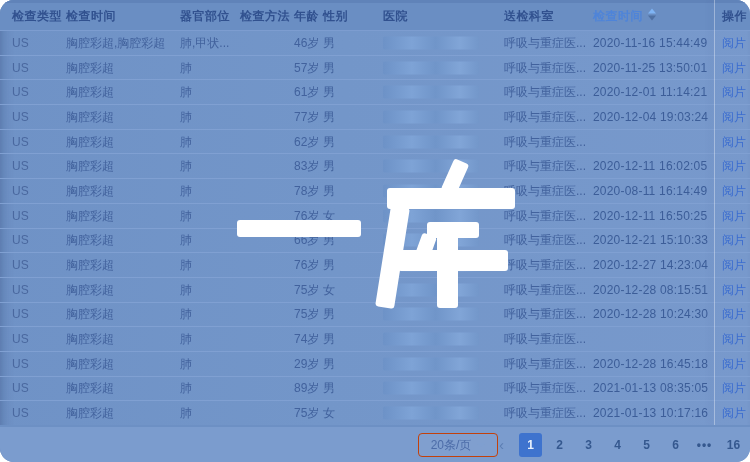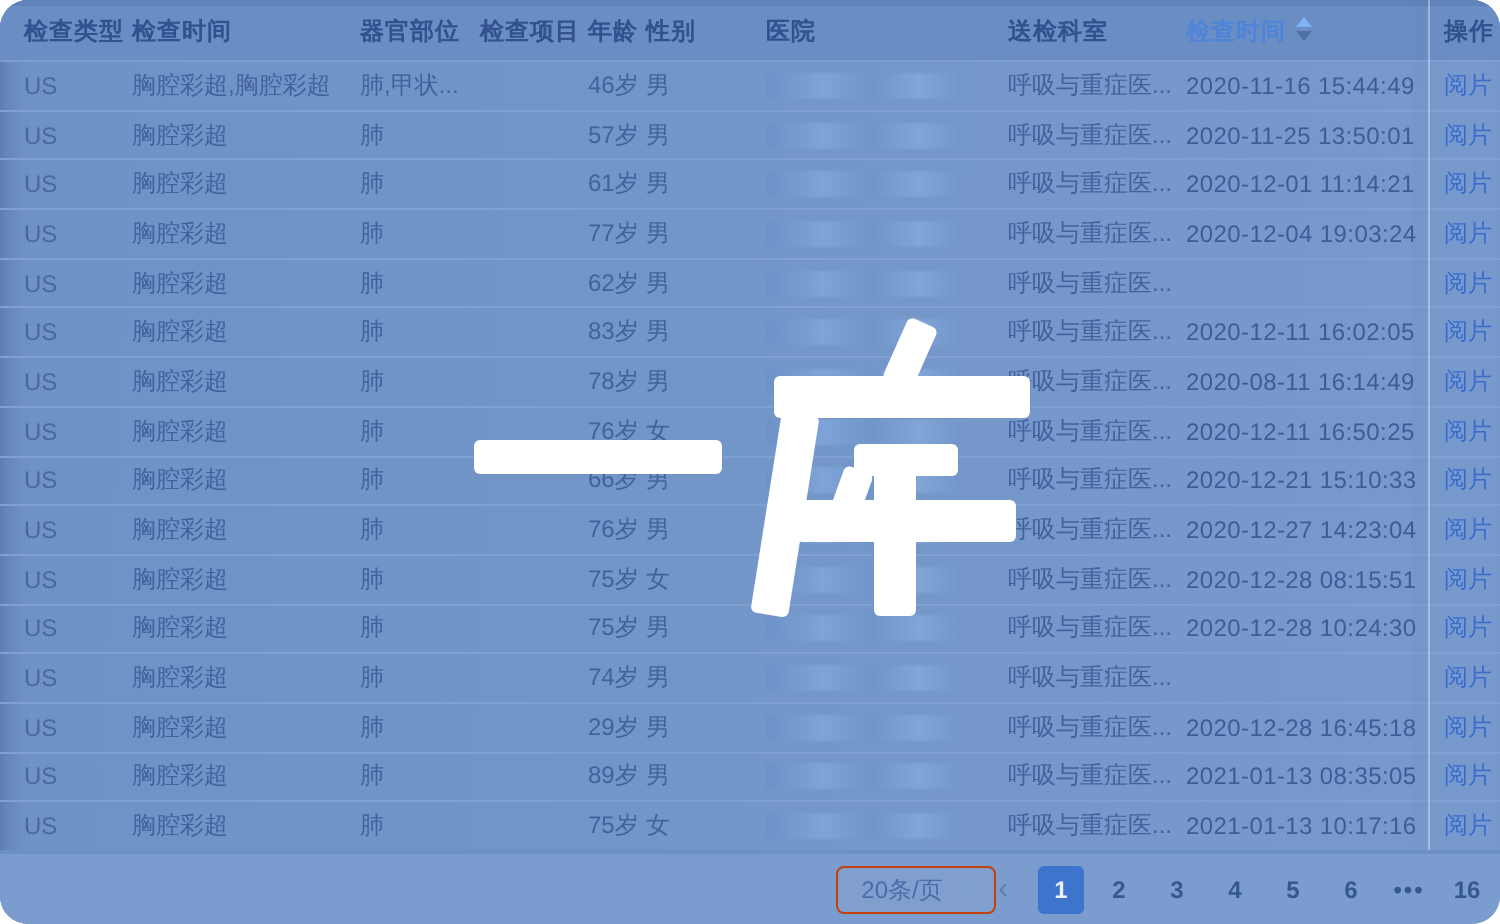--- a/index.html
+++ b/index.html
@@ -80,21 +80,21 @@
 </style>
 </head>
 <body>
 
 <div class="screen">
 
   <div class="thead" id="thead">
       <div class="hcell c-type">检查类型</div>
       <div class="hcell c-item">检查时间</div>
       <div class="hcell c-organ">器官部位</div>
-      <div class="hcell c-method">检查项目</div>
+      <div class="hcell c-method">检查方法</div>
       <div class="hcell c-age">年龄</div>
       <div class="hcell c-gender">性别</div>
       <div class="hcell c-hosp">医院</div>
       <div class="hcell c-dept">送检科室</div>
       <div class="hcell c-time sorted">检查时间<span class="carets"><span class="caret caret-up"></span><span class="caret caret-down"></span></span></div>
       <div class="hcell c-act">操作</div>
     </div>
 
   <div class="tbody" id="tbody">
   <div class="trow">

